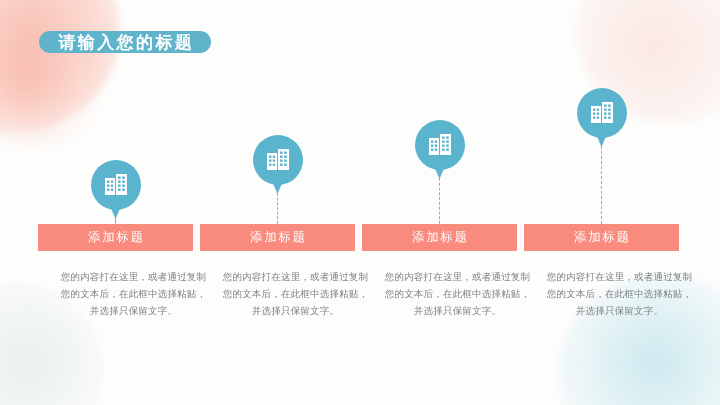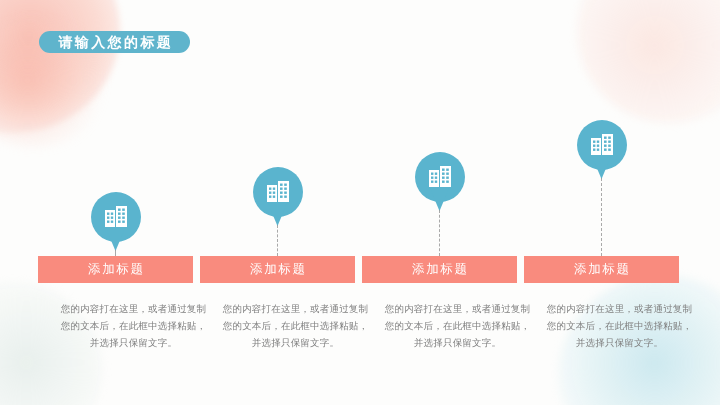--- a/index.html
+++ b/index.html
@@ -95,36 +95,35 @@
     padding: 0 17px;
     border-radius: 11px;
     background: #5fb4cc;
     display: flex;
     align-items: center;
     justify-content: center;
     box-sizing: border-box;
   }
   .title-pill-text {
     color: #ffffff;
-    font-size: 14px;
+    font-size: 17px;
     letter-spacing: 2.4px;
     font-weight: 700;
     white-space: nowrap;
     line-height: 1;
     text-indent: 2.4px;
   }
 
   
   .columns {
     position: absolute;
     left: 0;
     top: 0;
     width: 720px;
     height: 358px;
-    margin-top: 32px;
   }
   .col {
     position: absolute;
     top: 0;
     width: 155px;
     height: 405px;
   }
   .col-0 { left: 38px; }
   .col-1 { left: 200px; }
   .col-2 { left: 362px; }

